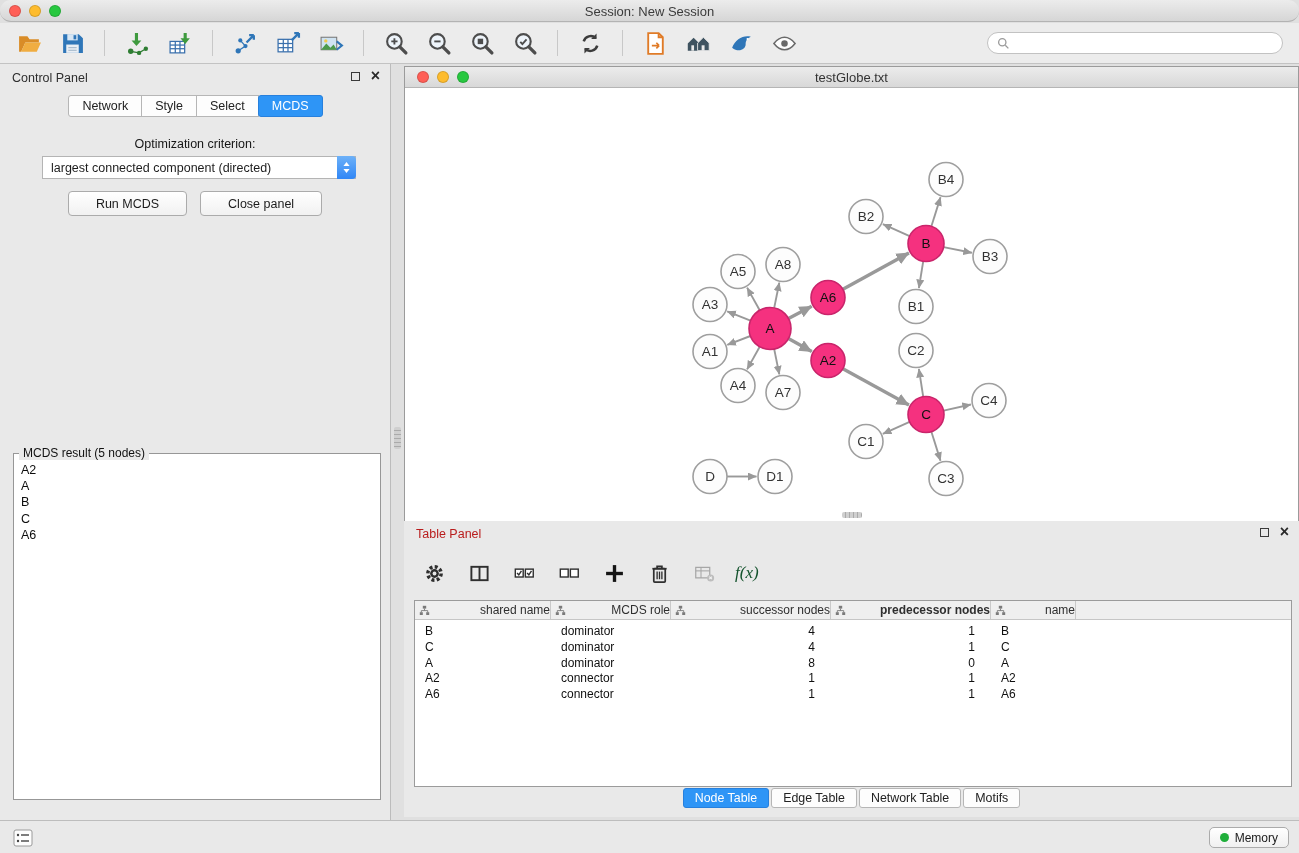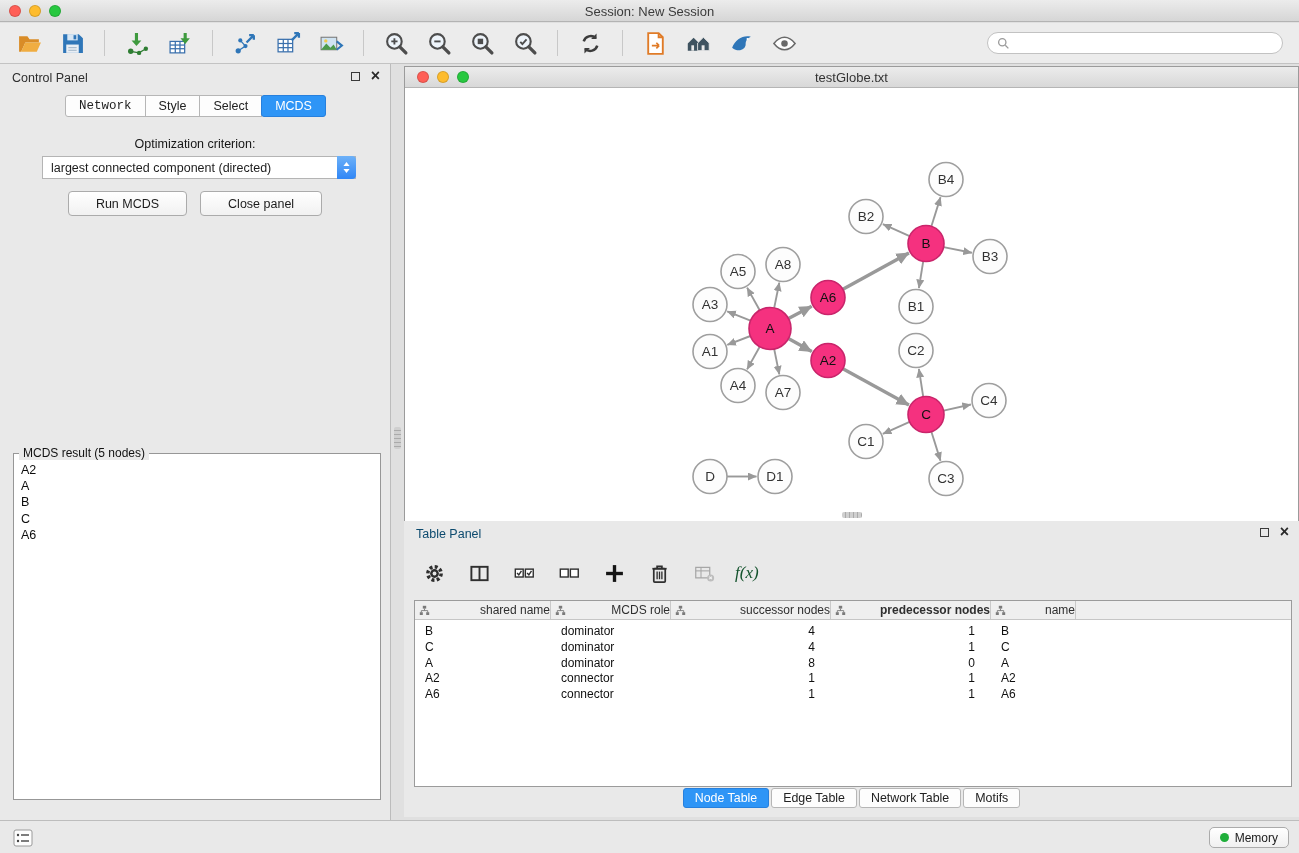--- a/index.html
+++ b/index.html
@@ -2,21 +2,21 @@
 <html><head>
 <meta charset="utf-8">
 <style>
   * { margin:0; padding:0; box-sizing:border-box; }
   html,body { width:1299px; height:853px; overflow:hidden; }
   body { font-family:"Liberation Sans", sans-serif; background:#e3e3e3; }
   .app { position:relative; width:1299px; height:853px; background:#e0e0e0; }
 
   
   .titlebar { position:absolute; top:0; left:0; right:0; height:22px;
-    background:linear-gradient(#ececec,#d6d6d6); border-bottom:1px solid #b3b3b3; }
+    background:linear-gradient(#ececec,#d6d6d6); border-bottom:1px solid #b3b3b3;border-radius:11px; }
   .traffic { position:absolute; left:9px; top:5px; display:flex; gap:8px; }
   .light { width:12px; height:12px; border-radius:50%; border:1px solid rgba(0,0,0,.15); }
   .light.red{ background:#ff5f57; } .light.yellow{ background:#febc2e; } .light.green{ background:#28c840; }
   .title-text { position:absolute; width:100%; top:4px; text-align:center; font-size:13px; color:#3b3b3b; }
 
   
   .toolbar { position:absolute; top:23px; left:0; right:0; height:41px; background:#ececec;
     border-bottom:1px solid #c3c3c3; display:flex; align-items:center; padding:0 10px; gap:5px; }
   .tbtn { width:38px; height:32px; display:flex; align-items:center; justify-content:center; border-radius:4px; flex:none; }
   .tbtn svg { width:25px; height:25px; }
@@ -29,21 +29,21 @@
   .control-panel { position:absolute; left:0; top:64px; width:391px; height:756px;
     background:#e9e9e9; border-right:1px solid #bcbcbc; }
   .cp-header { position:absolute; top:0; left:0; right:0; height:26px; }
   .cp-title { position:absolute; left:12px; top:7px; font-size:12.5px; color:#2e2e2e; }
   .panel-controls { position:absolute; right:10px; top:7px; display:flex; gap:11px; align-items:center; }
   .win-float { width:9px; height:9px; border:1.5px solid #3a3a3a; display:inline-block; }
   .win-close { font-size:16px; font-weight:bold; color:#2a2a2a; line-height:10px; cursor:default; }
   .cp-tabs { position:absolute; top:31px; left:0; right:0; display:flex; justify-content:center; }
   .cp-tab { height:22px; padding:0 13px; font-size:12.5px; color:#222; background:#fdfdfd;
     border:1px solid #b6b6b6; display:flex; align-items:center; margin-left:-1px; }
-  .cp-tab:first-child { border-radius:3px 0 0 3px; margin-left:1px;font-family:Liberation Mono, monospace; }
+  .cp-tab:first-child { border-radius:3px 0 0 3px; margin-left:1px; }
   .cp-tab.active { background:#2e95f6; border-color:#2780dd; color:#fff; border-radius:3px; }
   .opt-label { position:absolute; top:73px; width:100%; text-align:center; font-size:12.5px; color:#161616; }
   .dropdown { position:absolute; top:92px; left:42px; width:314px; height:23px; background:#fff;
     border:1px solid #b4b4b4; border-radius:0; display:flex; align-items:center; }
   .dd-text { flex:1; font-size:12.5px; color:#1d1d1d; padding-left:8px; white-space:nowrap; overflow:hidden; }
   .dd-cap { width:19px; height:23px; margin:-1px -1px -1px 0; border-radius:0 4px 4px 0;
     background:linear-gradient(#6db1f8,#2f86f6); display:flex; align-items:center; justify-content:center; }
   .cp-buttons { position:absolute; top:127px; width:100%; display:flex; justify-content:center; gap:13px; }
   .btn { height:25px; padding:0 27px; font-size:12.5px; color:#1c1c1c; background:linear-gradient(#ffffff,#f1f1f1);
     border:1px solid #ababab; border-radius:4px; display:flex; align-items:center; }
@@ -67,21 +67,21 @@
 
   
   .v-split { position:absolute; left:394px; top:427px; width:7px; height:22px;
     background:repeating-linear-gradient(#cfcfcf 0 3px, #aaa 3px 4px); border-radius:2px; }
   .h-split { position:absolute; left:842px; top:512px; width:20px; height:6px;
     background:repeating-linear-gradient(90deg,#cfcfcf 0 3px, #aaa 3px 4px); border-radius:2px; }
 
   
   .table-panel { position:absolute; left:404px; top:521px; width:895px; height:296px; background:#e9e9e9; }
   .tp-header { position:absolute; top:0; left:0; right:0; height:24px; }
-  .tp-title { position:absolute; left:12px; top:6px; font-size:12.5px; color:#0c4a6e; }
+  .tp-title { position:absolute; left:12px; top:6px; font-size:12.5px; color:#b91c1c; }
   .tp-toolbar { position:absolute; top:30px; left:16px; right:10px; height:44px;
     display:flex; align-items:center; gap:17px; }
   .ttb { width:28px; height:28px; display:flex; align-items:center; justify-content:center; flex:none; }
   .ttb svg { width:21px; height:21px; }
   .fx { font-family:"Liberation Serif", serif; font-style:italic; font-size:17px; color:#14532d; }
   .table-wrap { position:absolute; left:10px; right:7px; top:79px; height:187px;
     background:#fff; border:1px solid #9b9b9b; overflow:hidden; }
   .t-head { display:flex; height:19px; background:#efefef; border-bottom:1px solid #c6c6c6; }
   .th { position:relative; height:100%; border-right:1px solid #c9c9c9; display:flex;
     align-items:center; justify-content:flex-end; font-size:12px; color:#2f2f2f; flex:none; }

